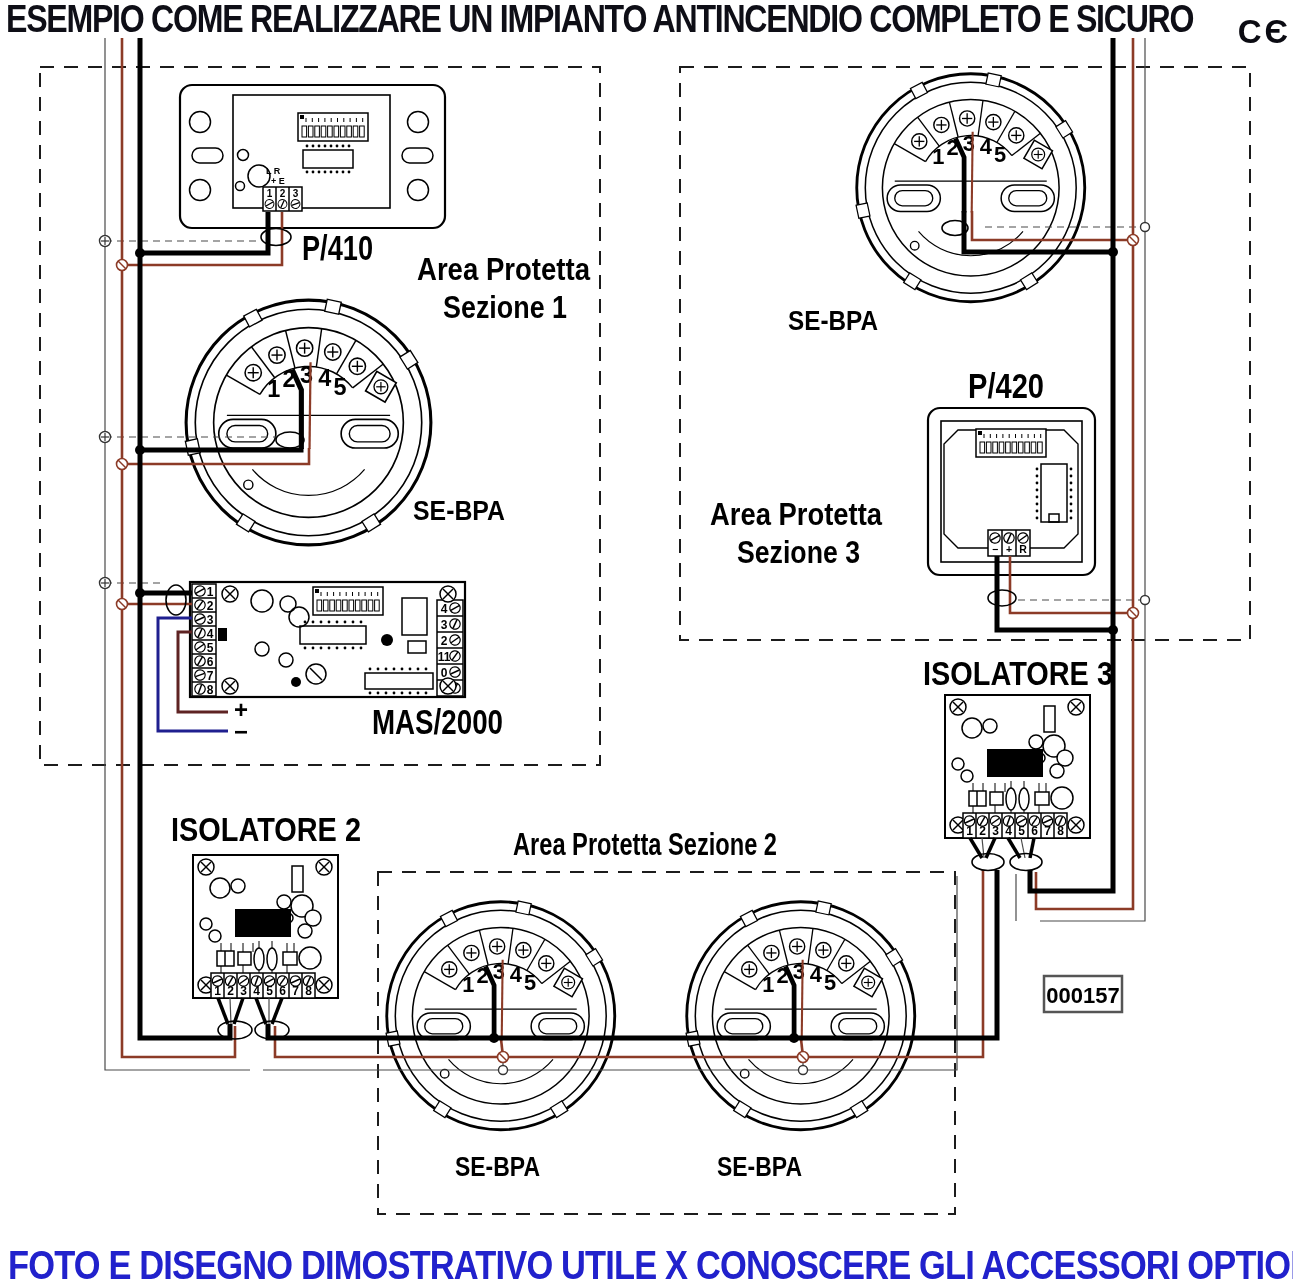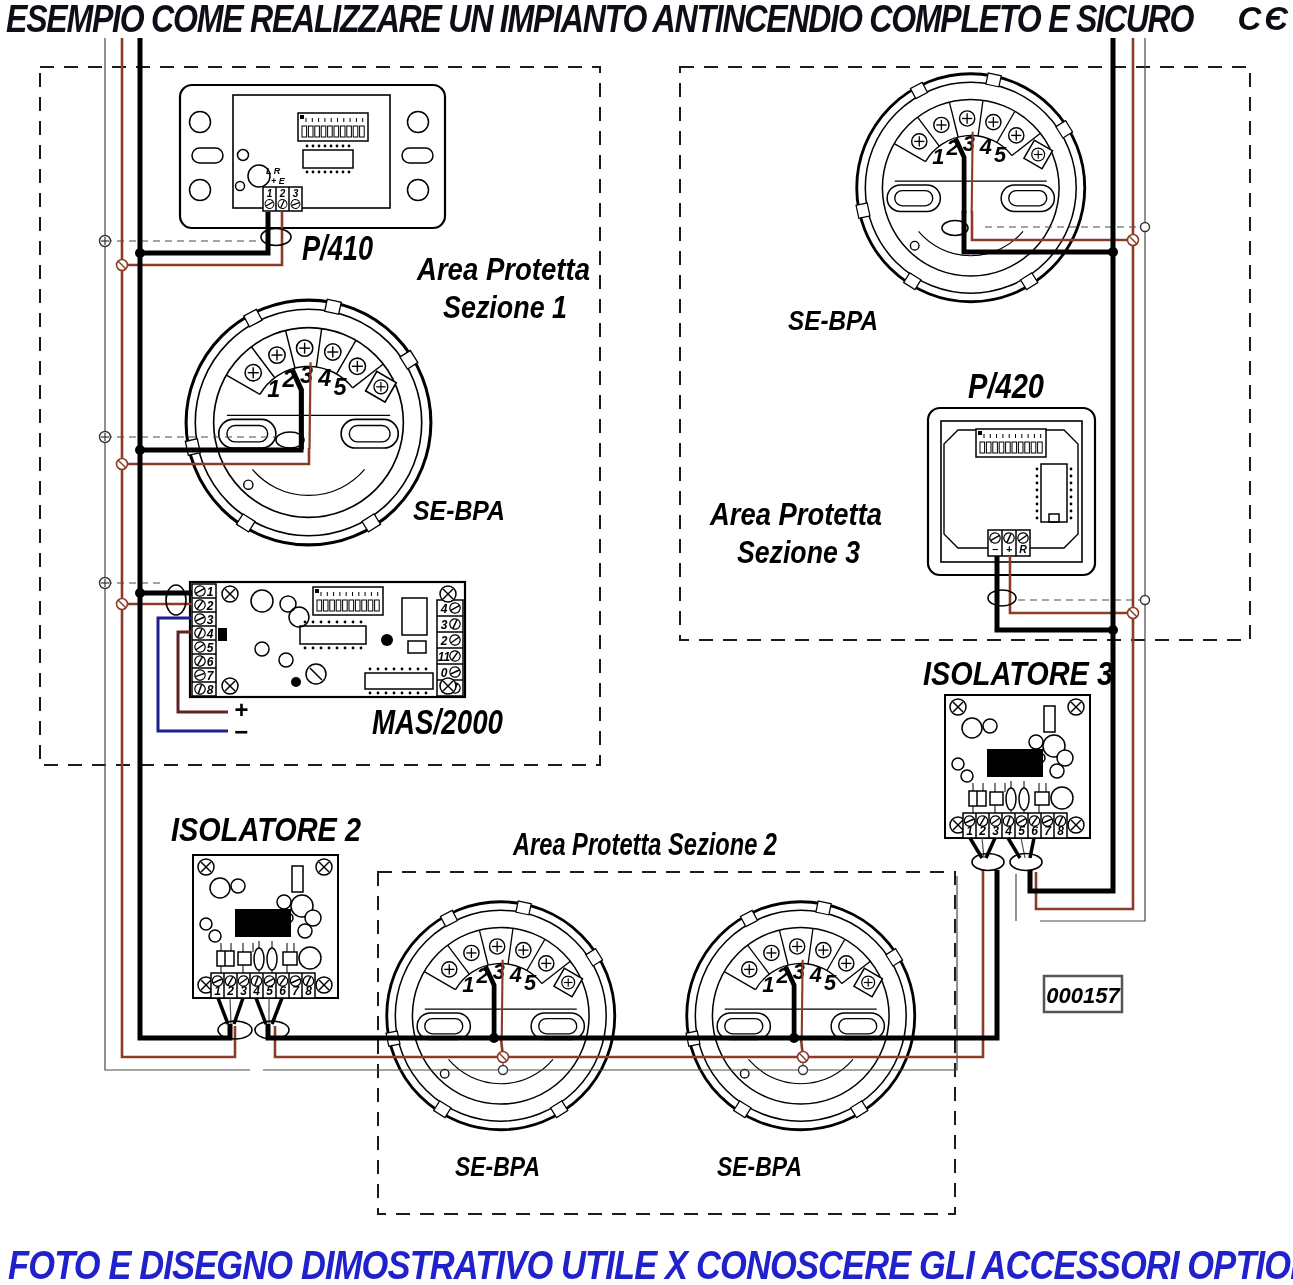--- a/index.html
+++ b/index.html
@@ -1,24 +1,24 @@
 <!DOCTYPE html>
 <html style="--wire-black: #000000; --wire-red: #8C3B27; --wire-blue: #1F1F8F; --wire-plus: #5E2323; --screen-line: #4a4a4a; --title-top: #0e0e16; --title-bottom: #2121cc; --dashed-border: #1c1c1c;"><head>
 <meta charset="utf-8">
 <style>
   :root{
     --wire-black:#000000; --wire-red:#8C3B27; --wire-blue:#1F1F8F; --wire-plus:#5E2323;
     --screen-line:#4a4a4a; --title-top:#0e0e16; --title-bottom:#2121cc; --dashed-border:#1c1c1c;
   }
   html,body{margin:0;padding:0;background:#fff;}
   #stage{position:relative;width:1293px;height:1285px;background:#fff;overflow:hidden;
-         font-family:"Liberation Sans",sans-serif;font-style:italic;}
+         font-family:"Liberation Sans",sans-serif;}
   .top-title{position:absolute;left:6px;top:-2px;font-weight:bold;font-size:38px;color:var(--title-top);
              white-space:nowrap;transform:scaleX(.845);transform-origin:0 0;letter-spacing:-1.5px;}
-  .ce-mark{position:absolute;right:2px;top:0px;font-weight:bold;font-size:33px;color:#0b0b12;
+  .ce-mark{position:absolute;right:2px;top:13px;font-weight:bold;font-size:33px;color:#0b0b12;
            letter-spacing:3px;white-space:nowrap;}
   .bottom-title{position:absolute;left:8px;top:1242px;font-weight:bold;font-size:41px;color:var(--title-bottom);
              white-space:nowrap;transform:scaleX(.84);transform-origin:0 0;letter-spacing:-1px;}
   svg{position:absolute;left:0;top:0;}
   svg text{font-family:"Liberation Sans",sans-serif;font-weight:bold;fill:#000;}
   .wblack{stroke:var(--wire-black);fill:none;}
   .wred{stroke:var(--wire-red);fill:none;}
   .wblue{stroke:var(--wire-blue);fill:none;}
   .wplus{stroke:var(--wire-plus);fill:none;}
   .wthin{stroke:var(--screen-line);fill:none;stroke-width:1.2;}

